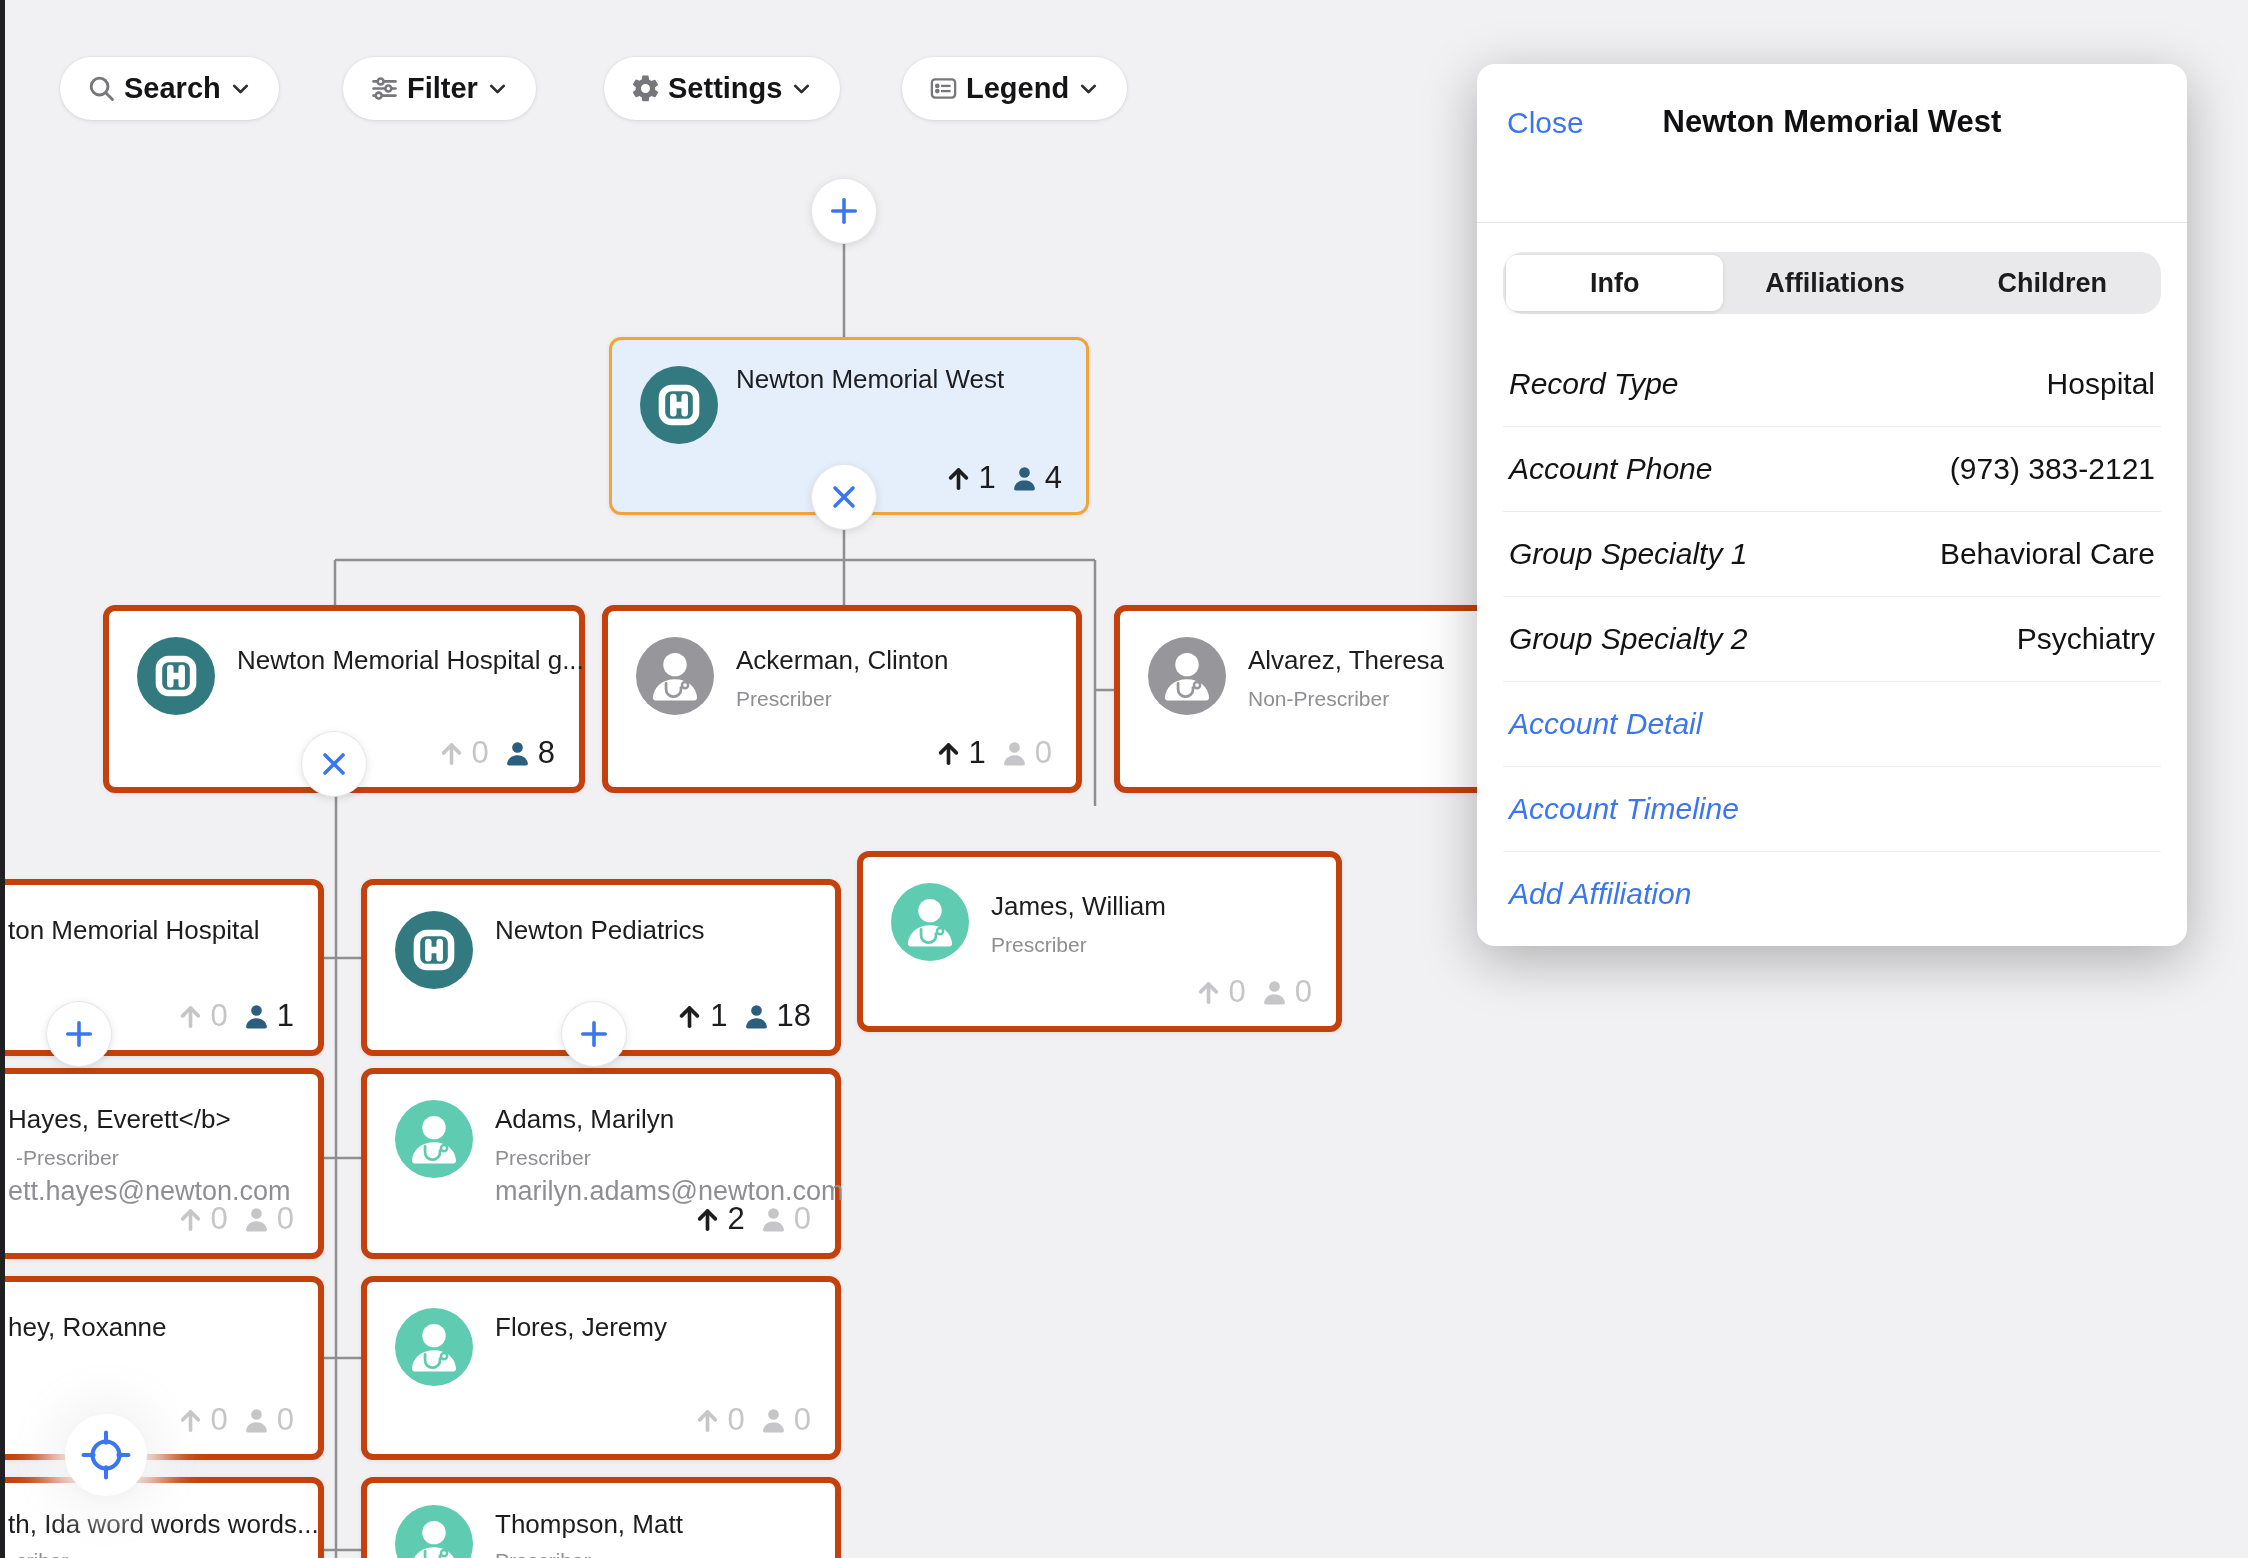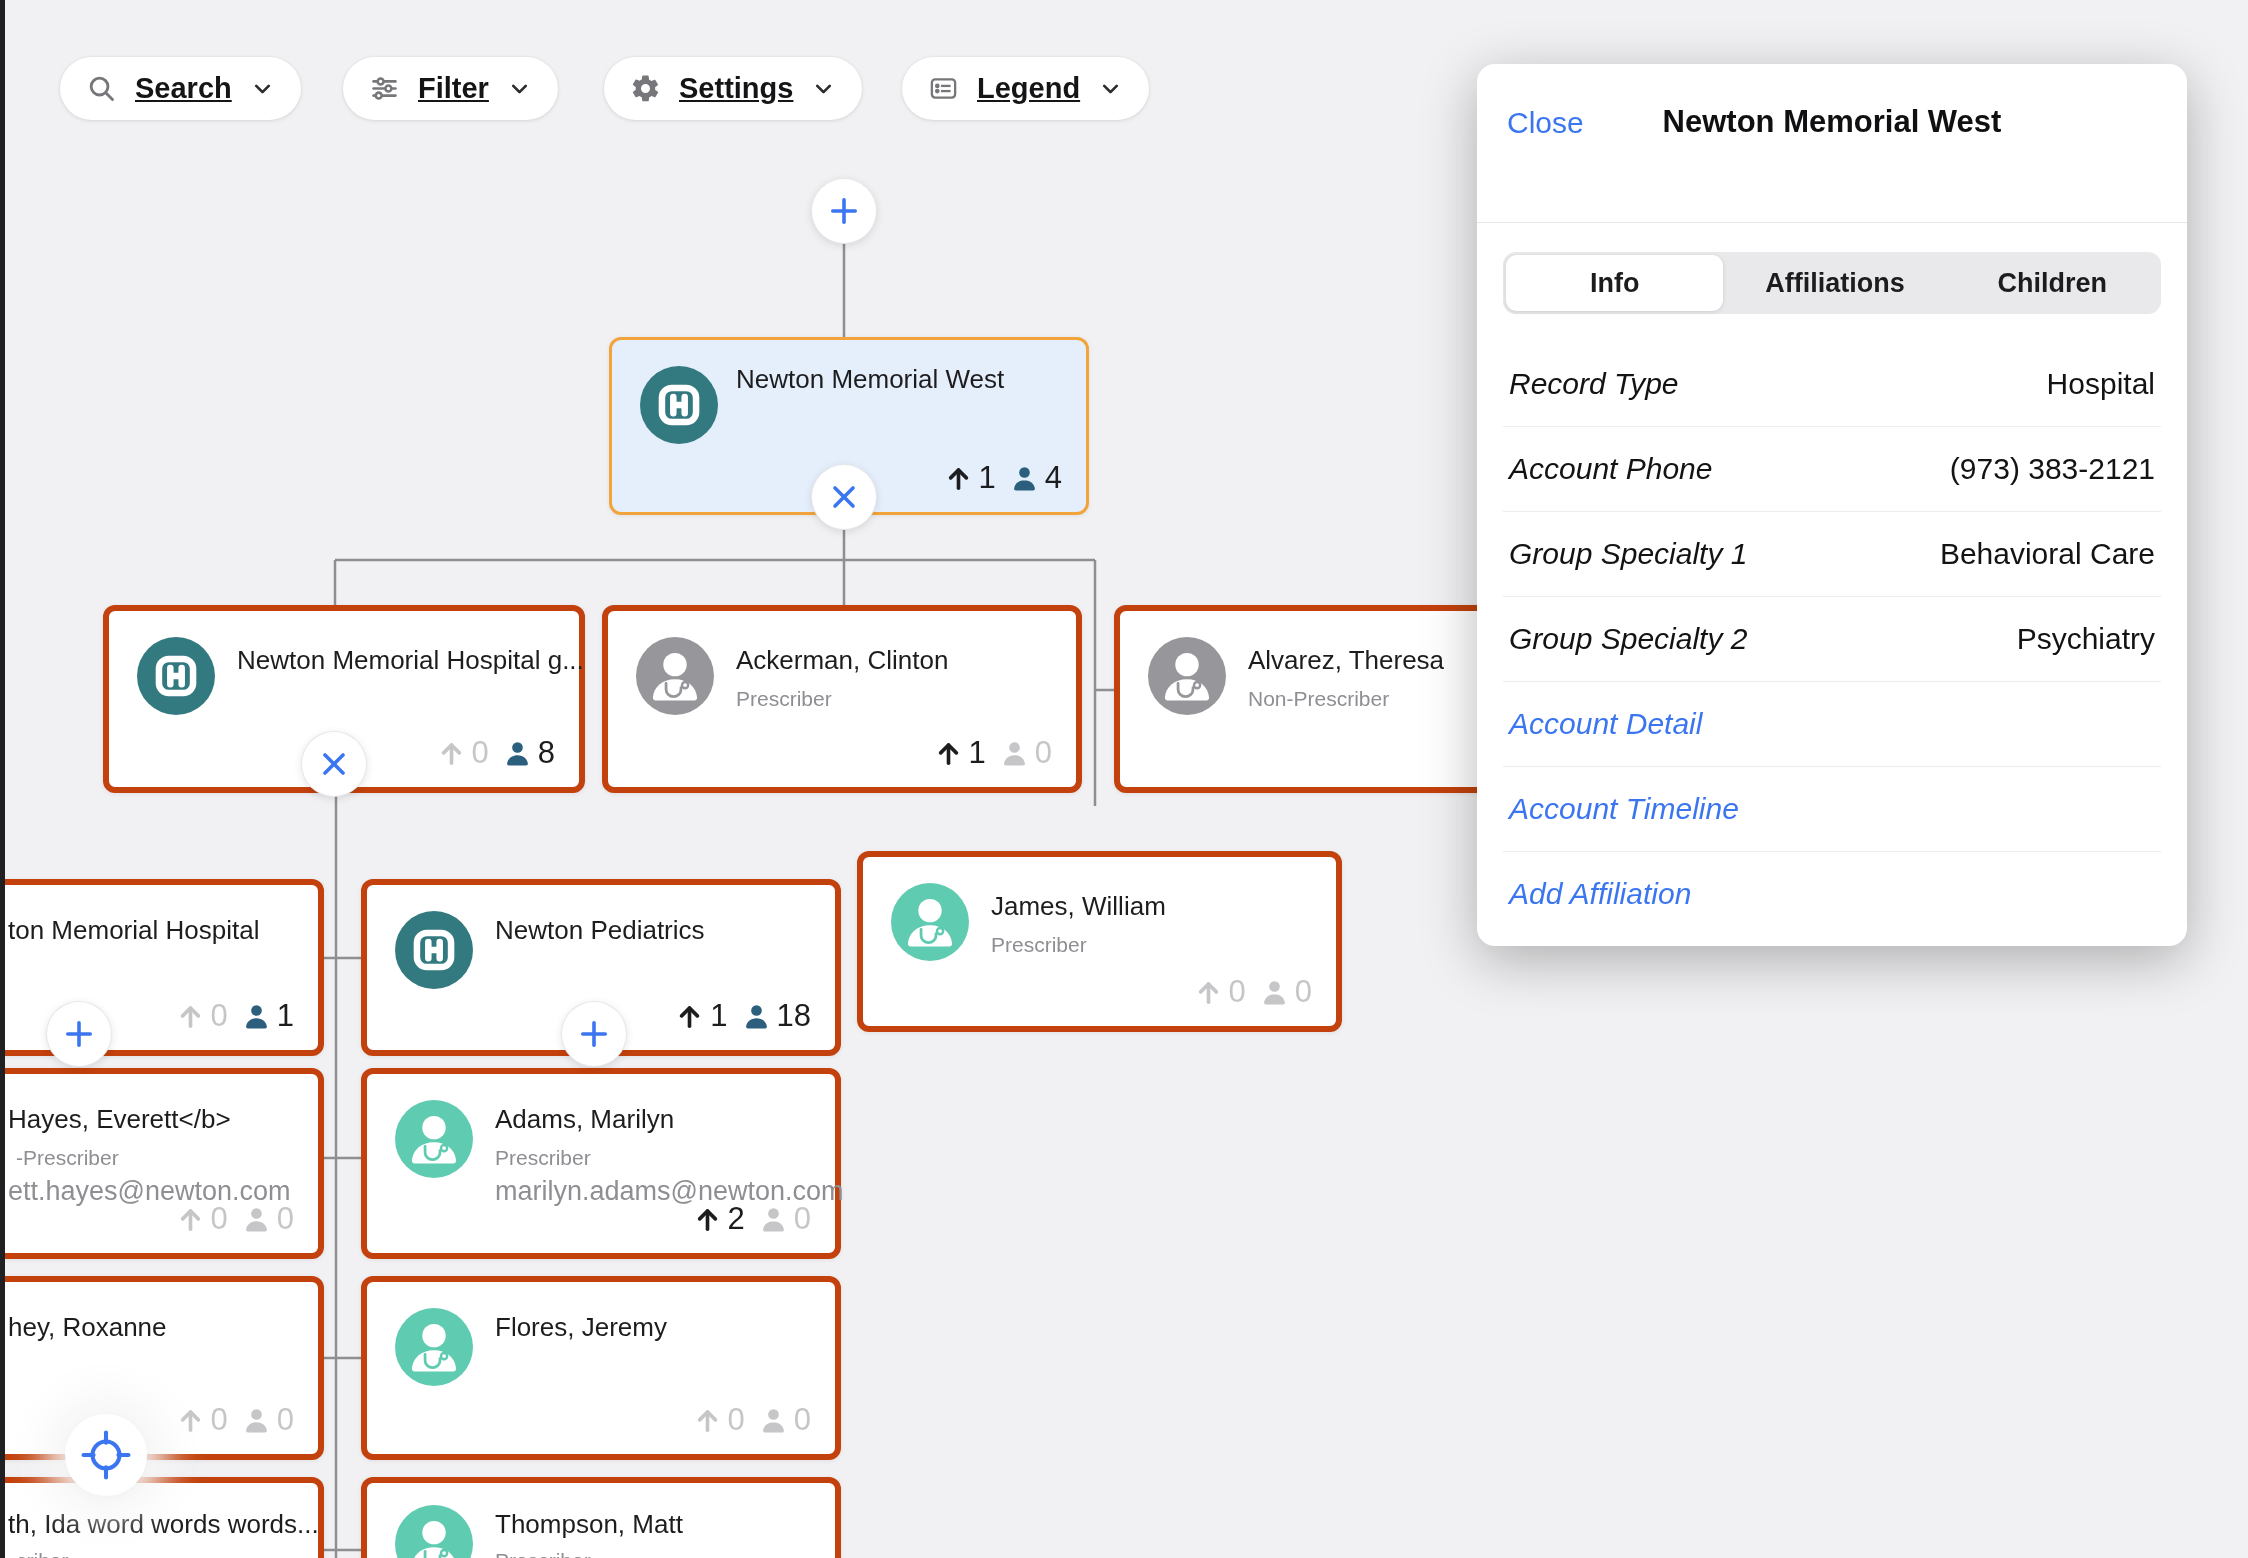--- a/index.html
+++ b/index.html
@@ -5,22 +5,22 @@
   html,body{margin:0;padding:0;background:#e9e9eb;}
   #canvas{position:relative;width:2248px;height:1558px;overflow:hidden;
     background:#f1f1f3;font-family:"Liberation Sans","DejaVu Sans",sans-serif;
     -webkit-font-smoothing:antialiased;}
   
   .edge{position:absolute;left:0;top:0;width:5px;height:100%;background:#202022;z-index:40;}
   
   svg.lines{position:absolute;left:0;top:0;z-index:0;}
   
   .pill{position:absolute;top:57px;height:63px;background:#fff;border-radius:32px;
-    display:flex;align-items:center;gap:18px;padding:0 26px;font-size:29px;font-weight:700;
-    color:#151517;box-shadow:0 1px 4px rgba(0,0,0,.10),0 0 0 1px rgba(0,0,0,.02);z-index:5;cursor:pointer;text-decoration:underline;}
+    display:flex;align-items:center;gap:7px;padding:0 26px;font-size:29px;font-weight:700;
+    color:#151517;box-shadow:0 1px 4px rgba(0,0,0,.10),0 0 0 1px rgba(0,0,0,.02);z-index:5;cursor:pointer;}
   .pill .t-ico{width:31px;height:31px;color:#77777b;flex:0 0 auto;}
   .pill .chev{width:25px;height:25px;flex:0 0 auto;}
   
   .node{position:absolute;background:#fff;border:6px solid #c2410c;border-radius:12px;
     box-shadow:0 1px 5px rgba(0,0,0,.07);z-index:1;cursor:pointer;}
   .node.selected{background:#e5effb;border:3px solid #f0a43b;}
   .avatar{position:absolute;left:28px;top:26px;width:78px;height:78px;}
   .avatar svg{width:100%;height:100%;display:block;}
   .av-teal{color:#337a80;} .av-gray{color:#97979b;} .av-mint{color:#5fcbb1;}
   .name{position:absolute;left:128px;top:34px;font-size:26px;color:#1d1d1f;white-space:nowrap;}
@@ -45,21 +45,21 @@
     display:flex;align-items:center;justify-content:center;cursor:pointer;}
   .locate-btn svg{width:54px;height:54px;}
   
   .panel{position:absolute;left:1477px;top:64px;width:710px;height:882px;background:#fff;
     border-radius:18px;box-shadow:0 14px 55px rgba(0,0,0,.28);z-index:10;}
   .panel-close{position:absolute;left:30px;top:42px;font-size:30px;color:#3b76f0;cursor:pointer;}
   .panel-title{position:absolute;left:0;right:0;top:40px;text-align:center;font-size:31px;
     font-weight:700;color:#101012;}
   .panel-hdiv{position:absolute;left:0;right:0;top:158px;height:1px;background:#e7e7e9;}
   .seg{position:absolute;left:26px;right:26px;top:188px;height:62px;background:#e9e9eb;
-    border-radius:13px;display:flex;}
+    border-radius:21px;display:flex;}
   .seg-item{flex:1;display:flex;align-items:center;justify-content:center;font-size:27px;
     font-weight:600;color:#1c1c1e;cursor:pointer;}
   .seg-item.selected{background:#fff;border-radius:11px;margin:3px;
     box-shadow:0 1px 4px rgba(0,0,0,.12);}
   .rows{position:absolute;left:26px;right:26px;top:278px;}
   .prow{height:84px;display:flex;align-items:center;justify-content:space-between;
     border-bottom:1px solid #ececee;padding:0 6px;}
   .prow .lbl{font-size:30px;color:#131315;font-style:italic;}
   .prow .val{font-size:30px;color:#131315;}
   .prow.link{cursor:pointer;}

